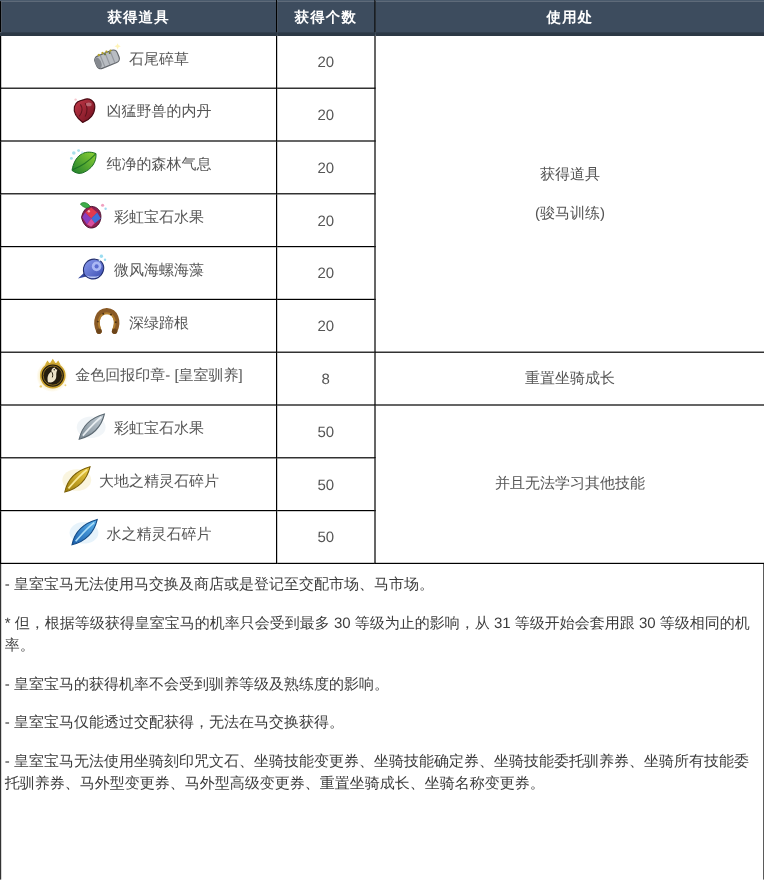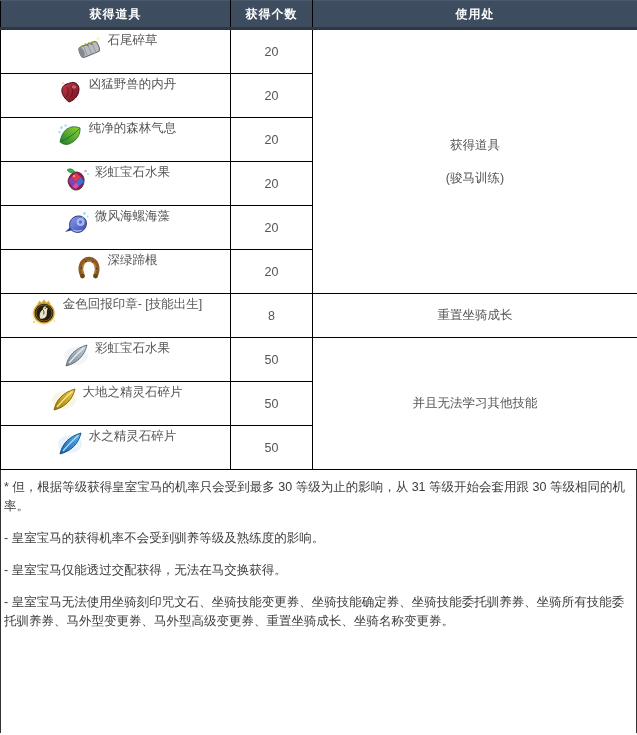--- a/index.html
+++ b/index.html
@@ -34,21 +34,21 @@
     border:1px solid #000;
     background:#fff;
     color:#555;
     font-size:12.5px;
     text-align:center;vertical-align:middle;
     height:43px;
     padding:0;
   }
   td.item-cell{vertical-align:bottom;}
   .item-inner{
-    display:flex;align-items:flex-start;justify-content:center;
+    display:flex;align-items:center;justify-content:center;
     padding-bottom:4px;gap:4px;
   }
   .item-inner .ic{
     width:30px;height:30px;flex:0 0 30px;margin-bottom:4px;
   }
   .item-inner .lbl{
     line-height:15px;padding-bottom:1px;white-space:nowrap;
   }
   td.qty-cell{font-size:13px;color:#555;}
   td.usage-cell{color:#555;font-size:12.5px;line-height:17px;}
@@ -260,21 +260,21 @@
                 <polygon points="8.5,7 10.5,3.5 12.5,6 15,2 17.5,6 19.5,3.5 21.5,7" fill="#d4af37"></polygon>
                 <circle cx="15" cy="16" r="10" fill="#241c0e" stroke="#caa22e" stroke-width="1.4"></circle>
                 <circle cx="15" cy="16" r="8" fill="none" stroke="#8a6d1f" stroke-width=".8"></circle>
                 <path d="M11 21.5 C10 17.5 11 14.5 13.8 12.6 C13.8 10.8 14.8 9.4 16.6 9.2 C16.8 10.2 17.6 11 18.8 11.2 C18 13 17.8 14.4 17.9 16.2 C18 19.2 16.2 21.5 13.2 21.7 Z" fill="#ece2c8"></path>
                 <path d="M13.8 12.6 C15 13.8 15.2 15.5 14.6 17.5" stroke="#241c0e" stroke-width=".8" fill="none"></path>
                 <circle cx="16.2" cy="11.2" r=".6" fill="#241c0e"></circle>
                 <circle cx="5" cy="25" r="1" fill="#e8c85a" opacity=".9"></circle>
                 <circle cx="25.5" cy="24" r=".8" fill="#e8c85a" opacity=".8"></circle>
               </svg>
             </span>
-            <span class="lbl">金色回报印章- [技能出生]</span>
+            <span class="lbl">金色回报印章- [皇室驯养]</span>
           </div>
         </td>
         <td class="qty-cell">8</td>
         <td class="usage-cell">
           <div>重置坐骑成长</div>
         </td>
       </tr>
 
       <tr>
         <td class="item-cell">
@@ -342,19 +342,20 @@
             <span class="lbl">水之精灵石碎片</span>
           </div>
         </td>
         <td class="qty-cell">50</td>
       </tr>
 
     </tbody>
   </table>
 
   <div class="notes">
+    <p>- 皇室宝马无法使用马交换及商店或是登记至交配市场、马市场。</p>
     <p>* 但，根据等级获得皇室宝马的机率只会受到最多 30 等级为止的影响，从 31 等级开始会套用跟 30 等级相同的机率。</p>
     <p>- 皇室宝马的获得机率不会受到驯养等级及熟练度的影响。</p>
     <p>- 皇室宝马仅能透过交配获得，无法在马交换获得。</p>
     <p>- 皇室宝马无法使用坐骑刻印咒文石、坐骑技能变更券、坐骑技能确定券、坐骑技能委托驯养券、坐骑所有技能委托驯养券、马外型变更券、马外型高级变更券、重置坐骑成长、坐骑名称变更券。</p>
   </div>
 
 </div>
 
 </body></html>

